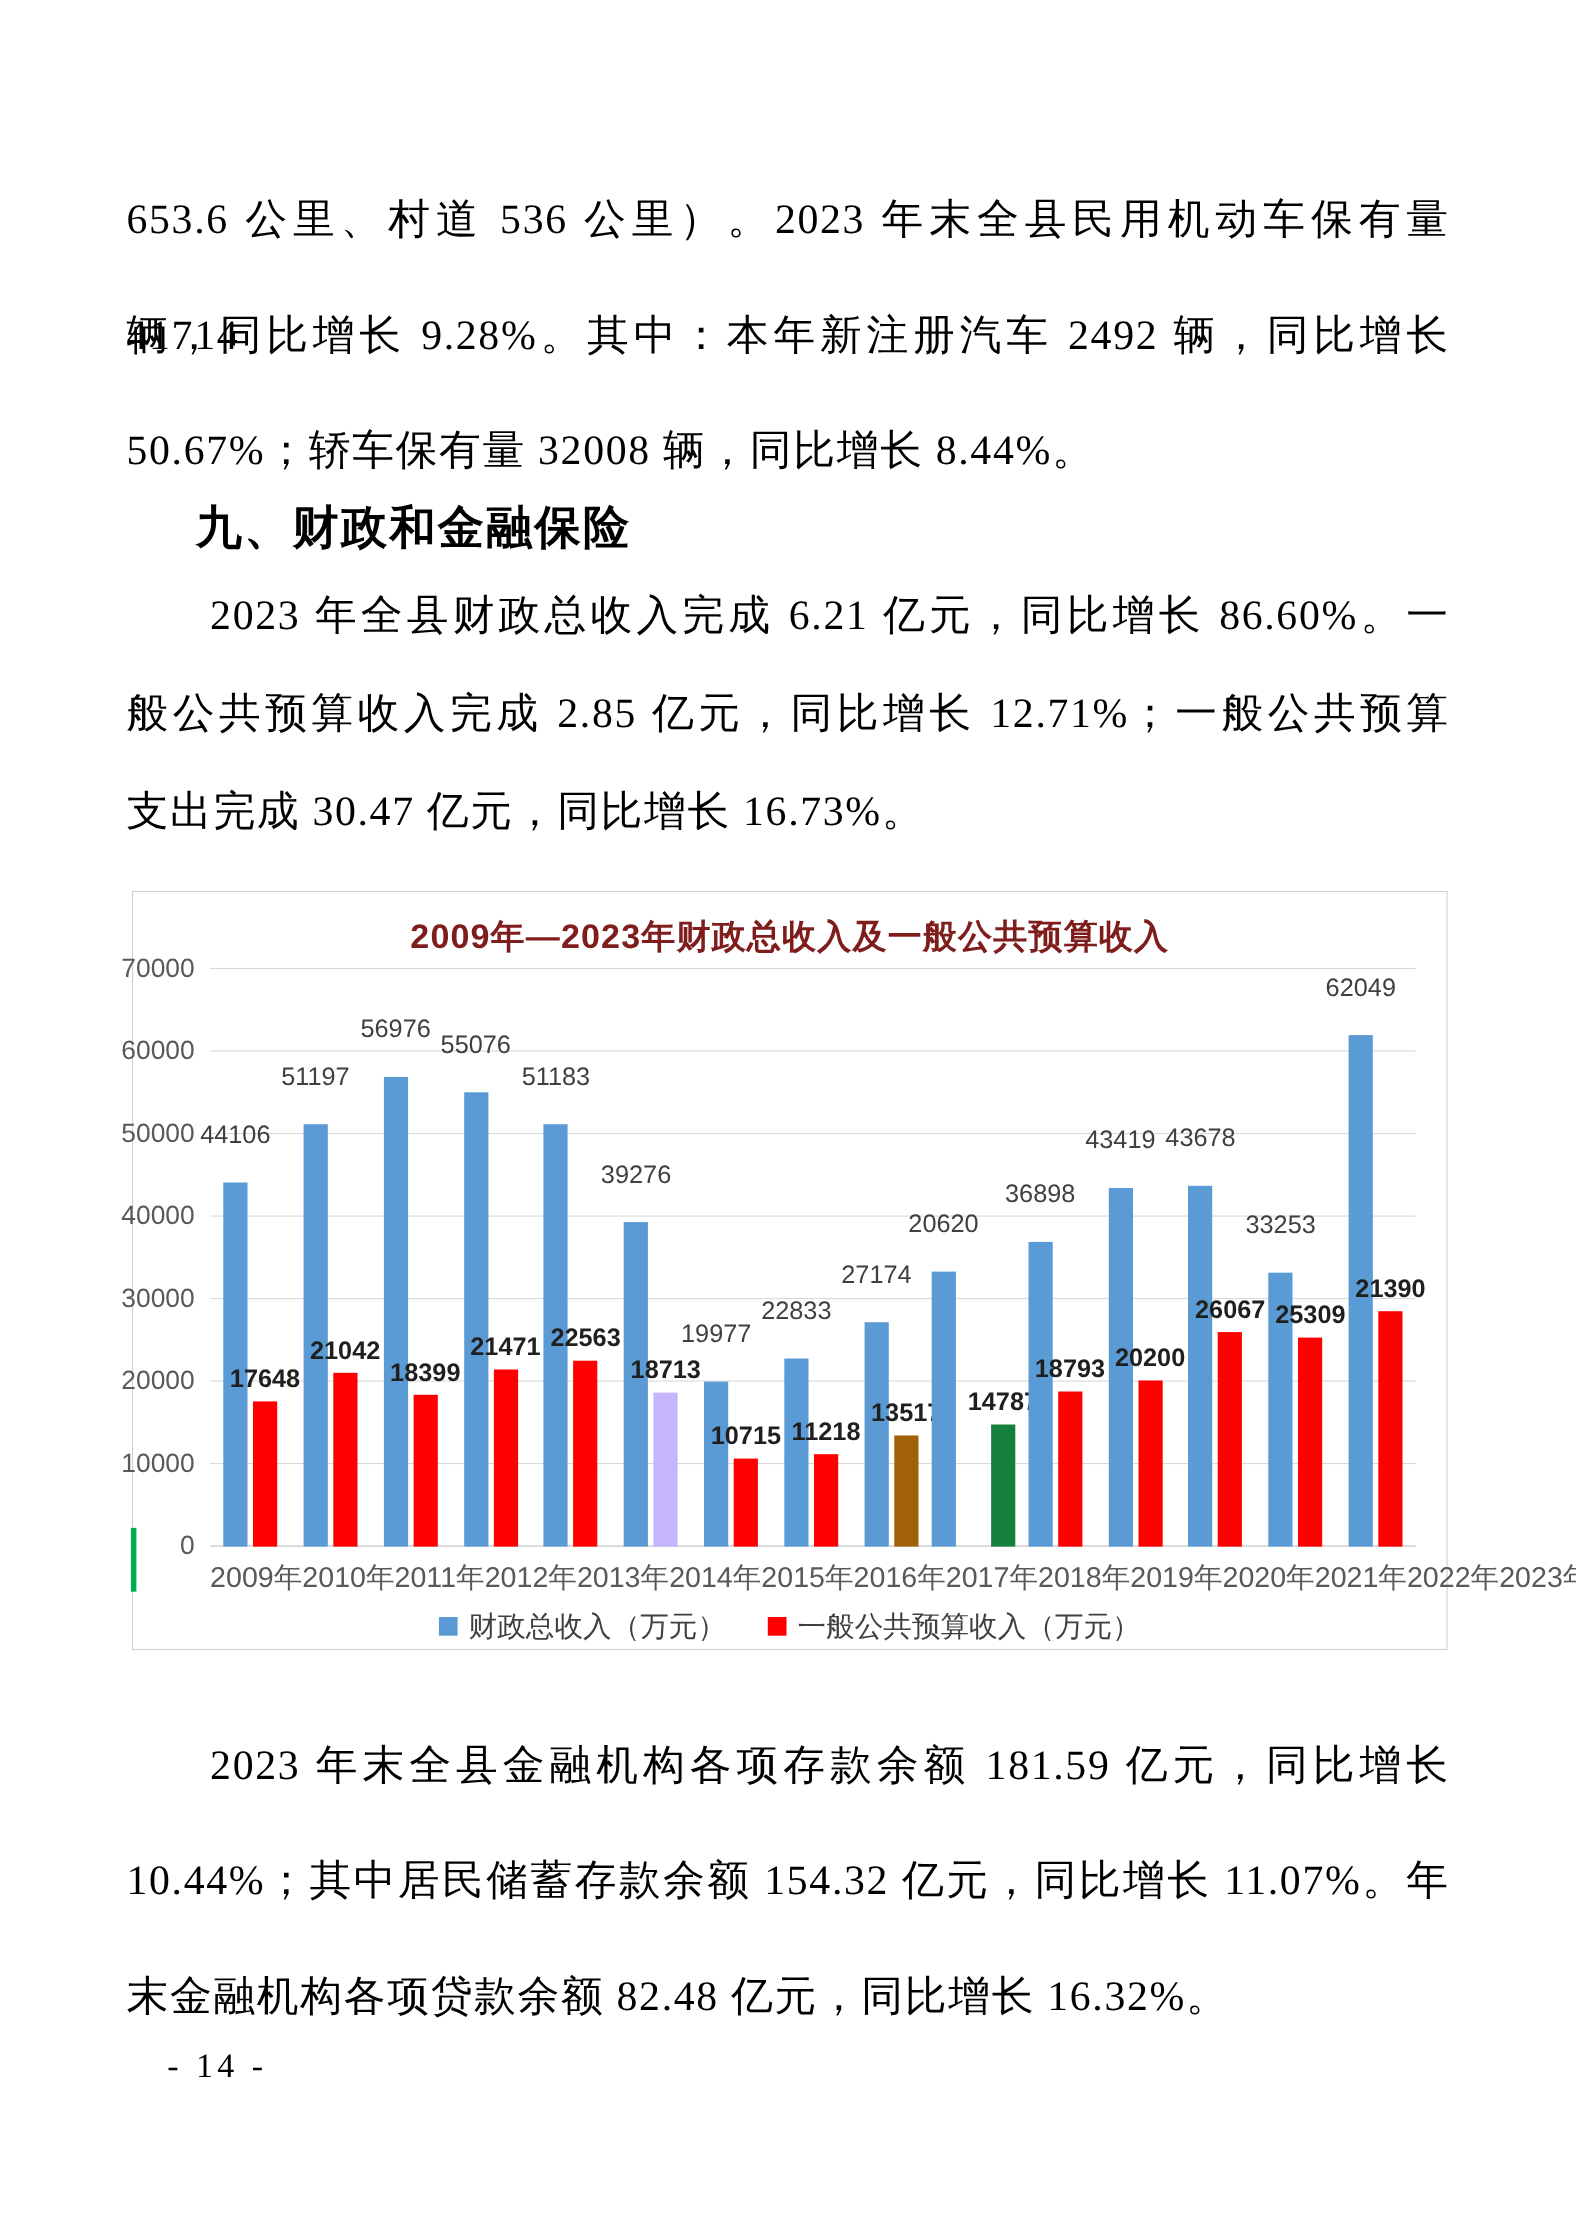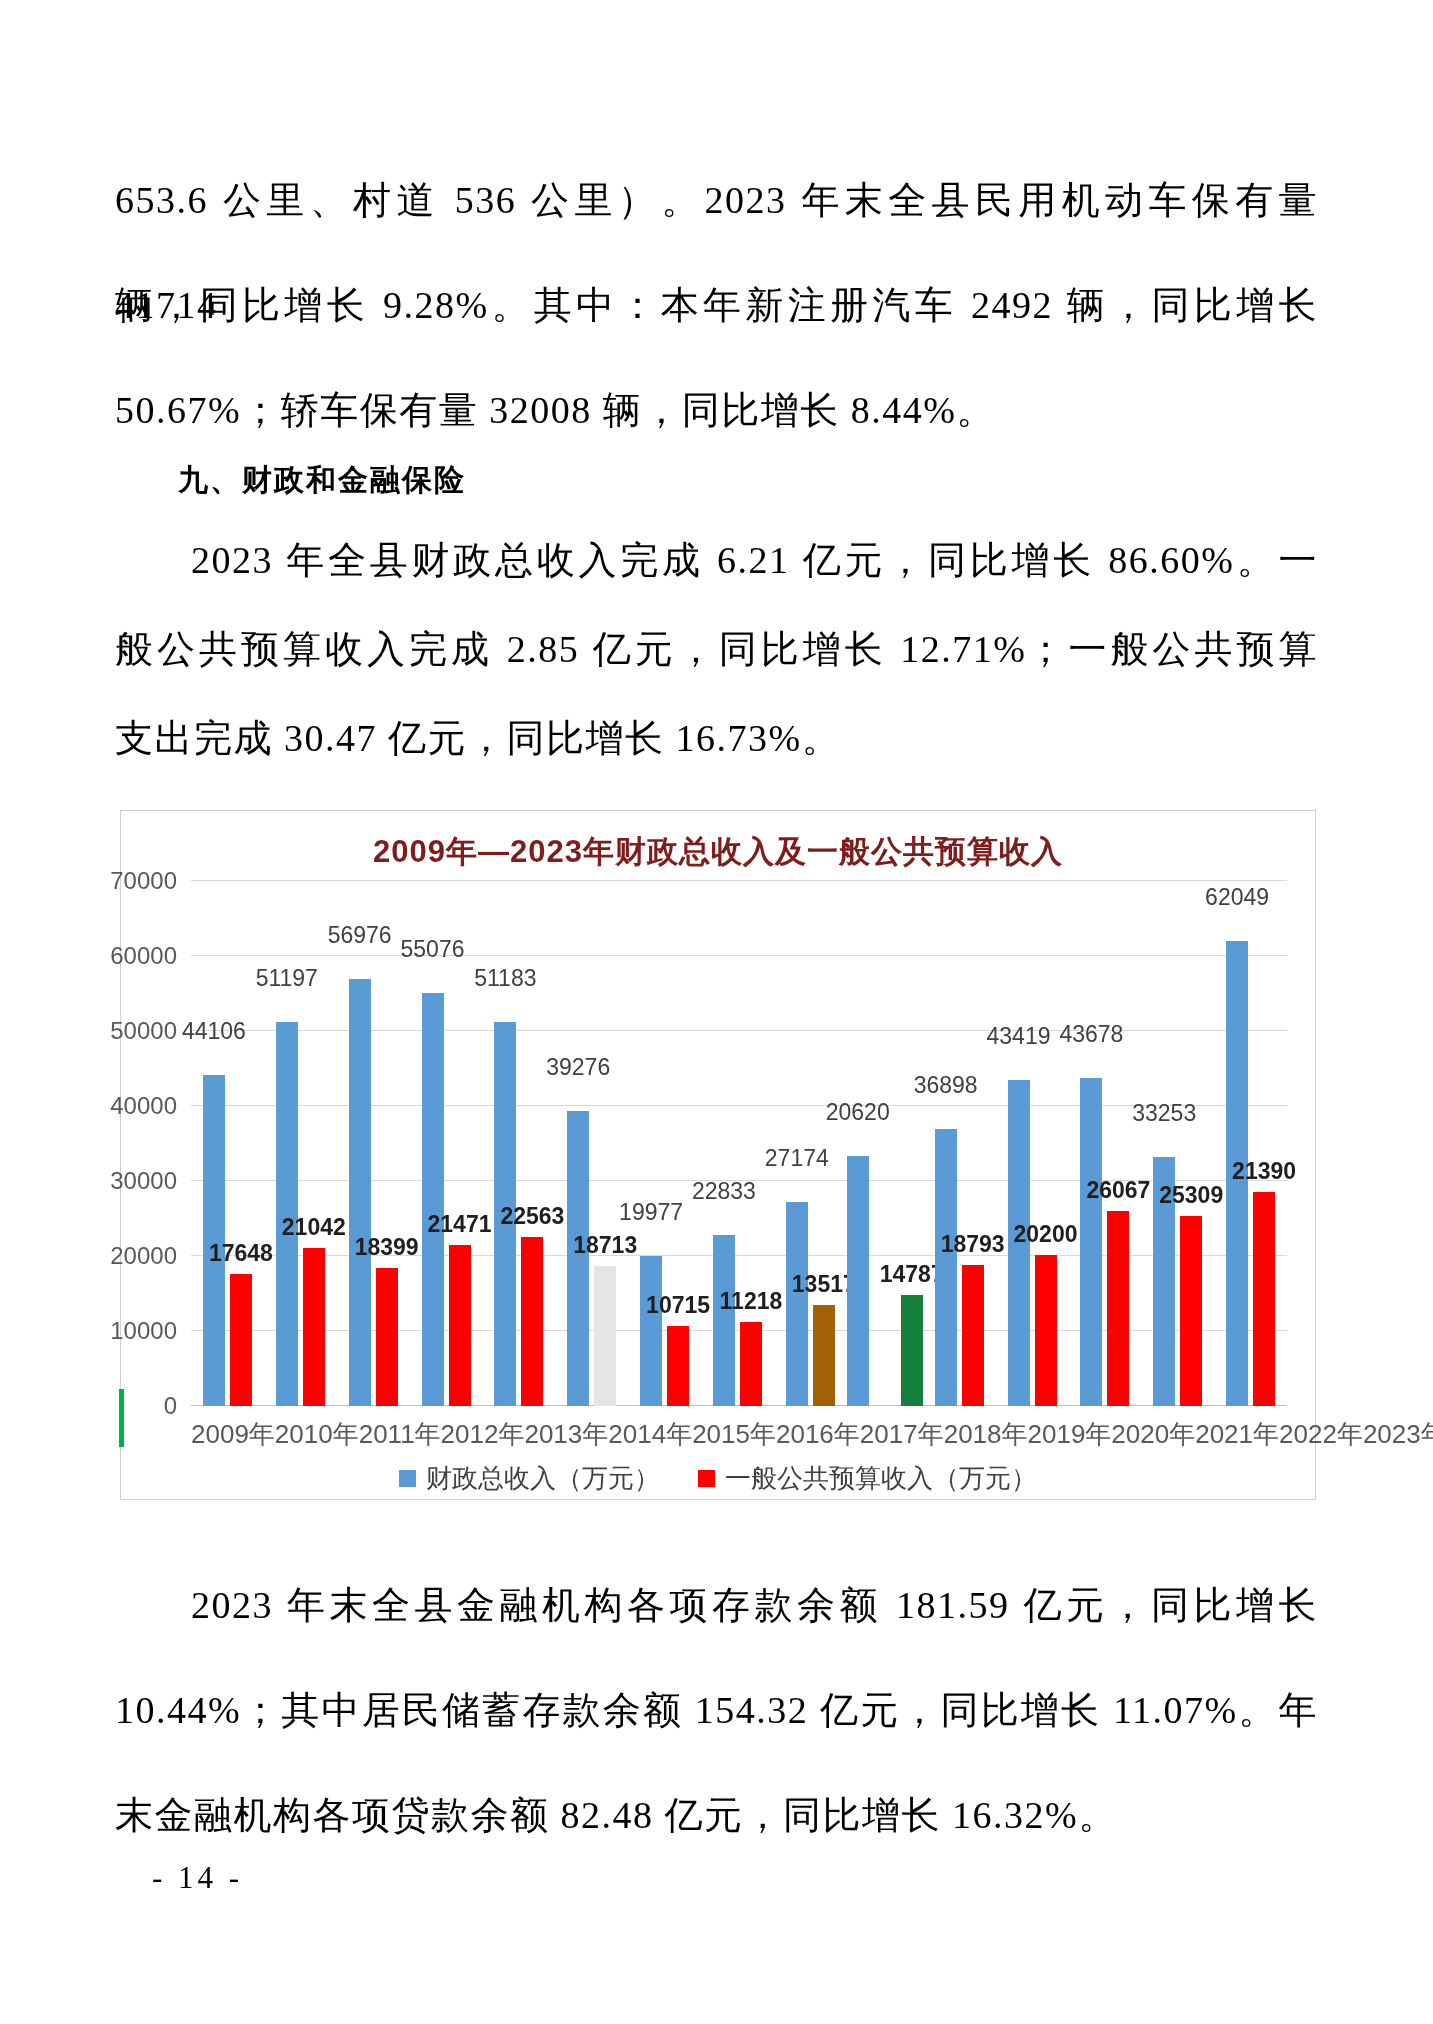--- a/index.html
+++ b/index.html
@@ -6,21 +6,21 @@
   .page{position:relative;width:1433px;height:2024px;background:#ffffff;overflow:hidden;
         font-family:"Liberation Serif","DejaVu Serif",serif;color:#000;}
   .para{position:absolute;left:115px;width:1203px;}
   .bodyline{font-size:38px;letter-spacing:1.5px;}
   .lh105{line-height:105px;height:105px;}
   .lh89{line-height:89px;height:89px;}
   .fill{text-align:justify;text-align-last:justify;}
   .indent2{text-indent:76px;}
   .heading{position:absolute;left:178px;top:440px;height:80px;line-height:80px;
            font-family:"Liberation Sans","DejaVu Sans",sans-serif;font-weight:bold;
-           font-size:30px;letter-spacing:2px;color:#000;}
+           font-size:42px;letter-spacing:2px;color:#000;}
   .pageno{position:absolute;left:152px;top:1848px;font-size:31px;line-height:60px;letter-spacing:4px;}
 
   
   .chart-box{position:absolute;left:120px;top:810px;width:1194px;height:688px;
              border:1px solid #cfcfcf;background:#ffffff;
              font-family:"Liberation Sans","DejaVu Sans",sans-serif;}
   .chart-title{position:absolute;top:20px;left:0;width:100%;text-align:center;
                font-weight:bold;font-size:31px;color:#7f1d1d;letter-spacing:1px;}
   .plot{position:absolute;left:70px;right:28px;top:70px;height:525px;}
   .gridline{position:absolute;left:0;right:0;height:1px;background:#d9d9d9;}
@@ -117,21 +117,21 @@
               <span class="blab">51183</span>
             </div>
             <div class="bar" style="height: 32.2329%; background: rgb(255, 0, 0);">
               <span class="rlab">22563</span>
             </div>
           </div>
           <div class="cell">
             <div class="bar" style="height: 56.1086%; background: rgb(91, 155, 213);">
               <span class="blab">39276</span>
             </div>
-            <div class="bar" style="height: 26.7329%; background: #e5e5e5;">
+            <div class="bar" style="height: 26.7329%; background: #c4b5fd;">
               <span class="rlab">18713</span>
             </div>
           </div>
           <div class="cell">
             <div class="bar" style="height: 28.5386%; background: rgb(91, 155, 213);">
               <span class="blab">19977</span>
             </div>
             <div class="bar" style="height: 15.3071%; background: rgb(255, 0, 0);">
               <span class="rlab">10715</span>
             </div>

